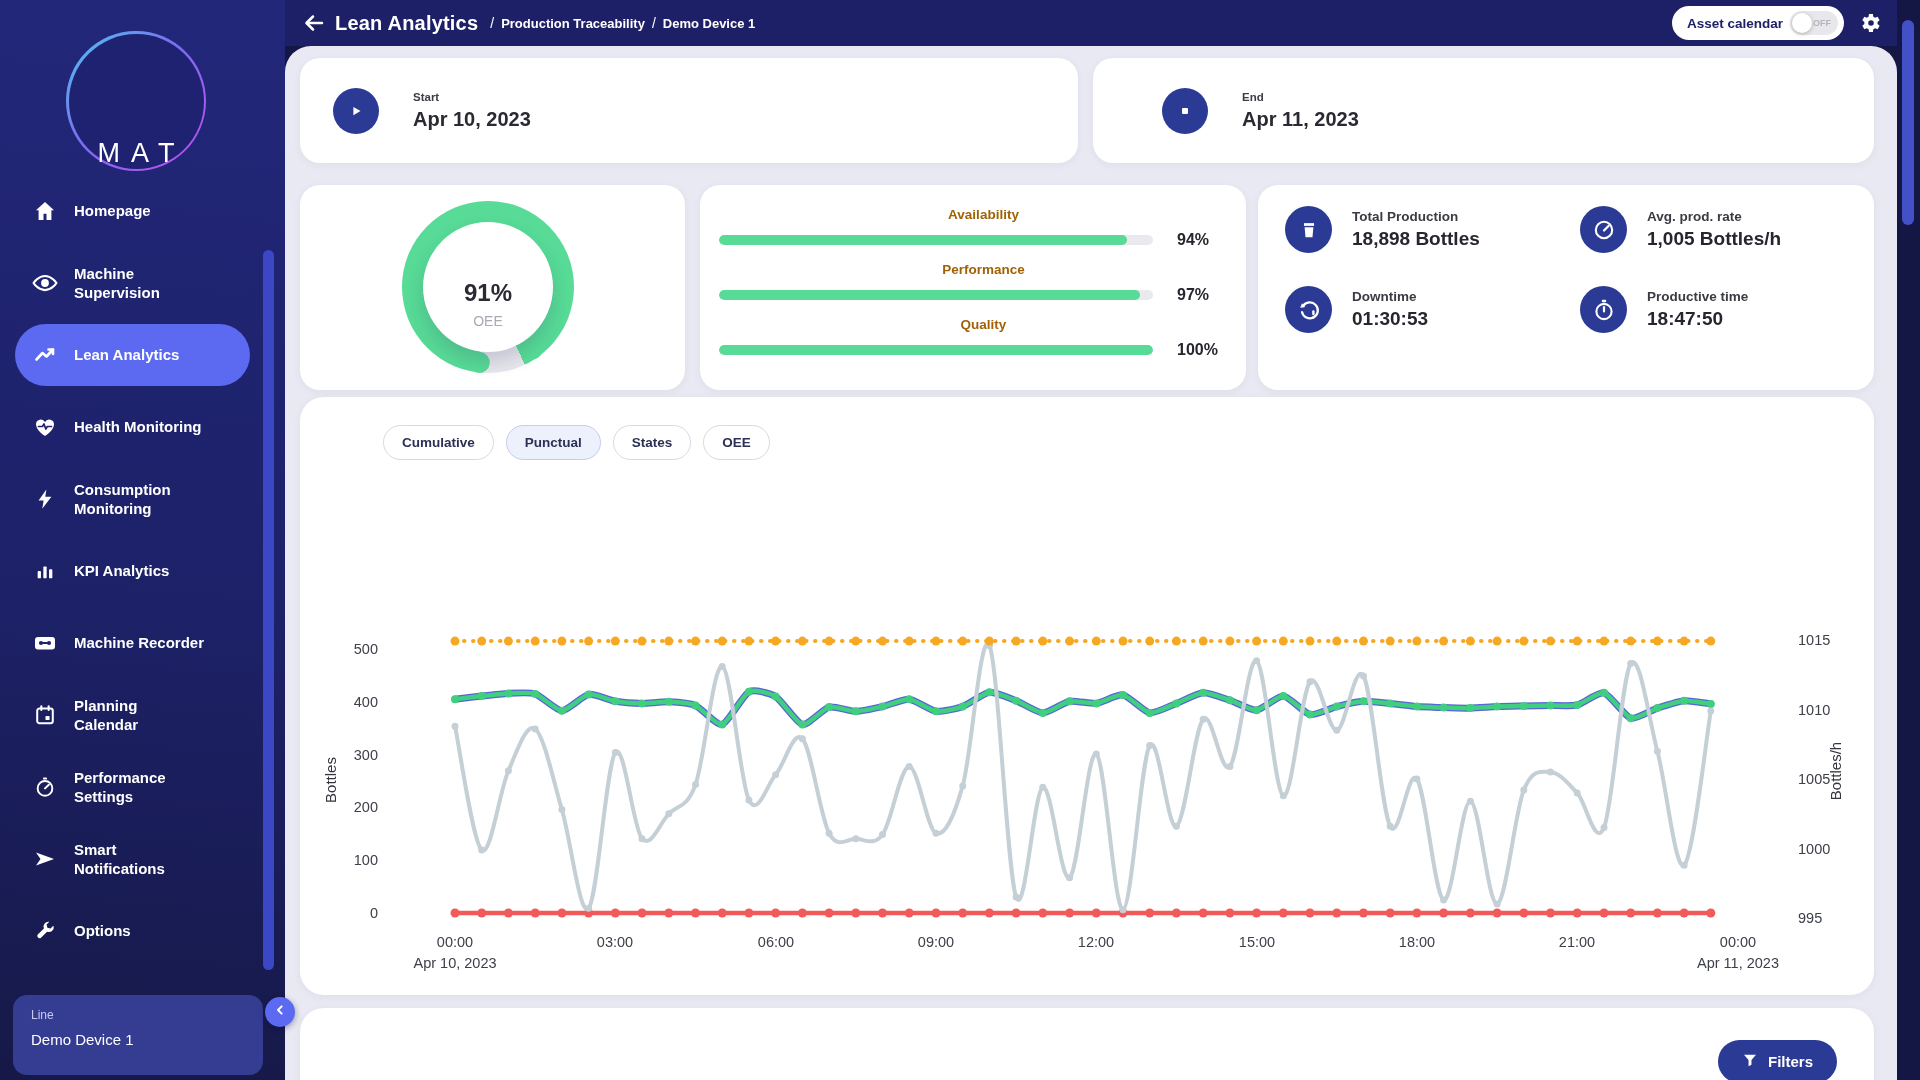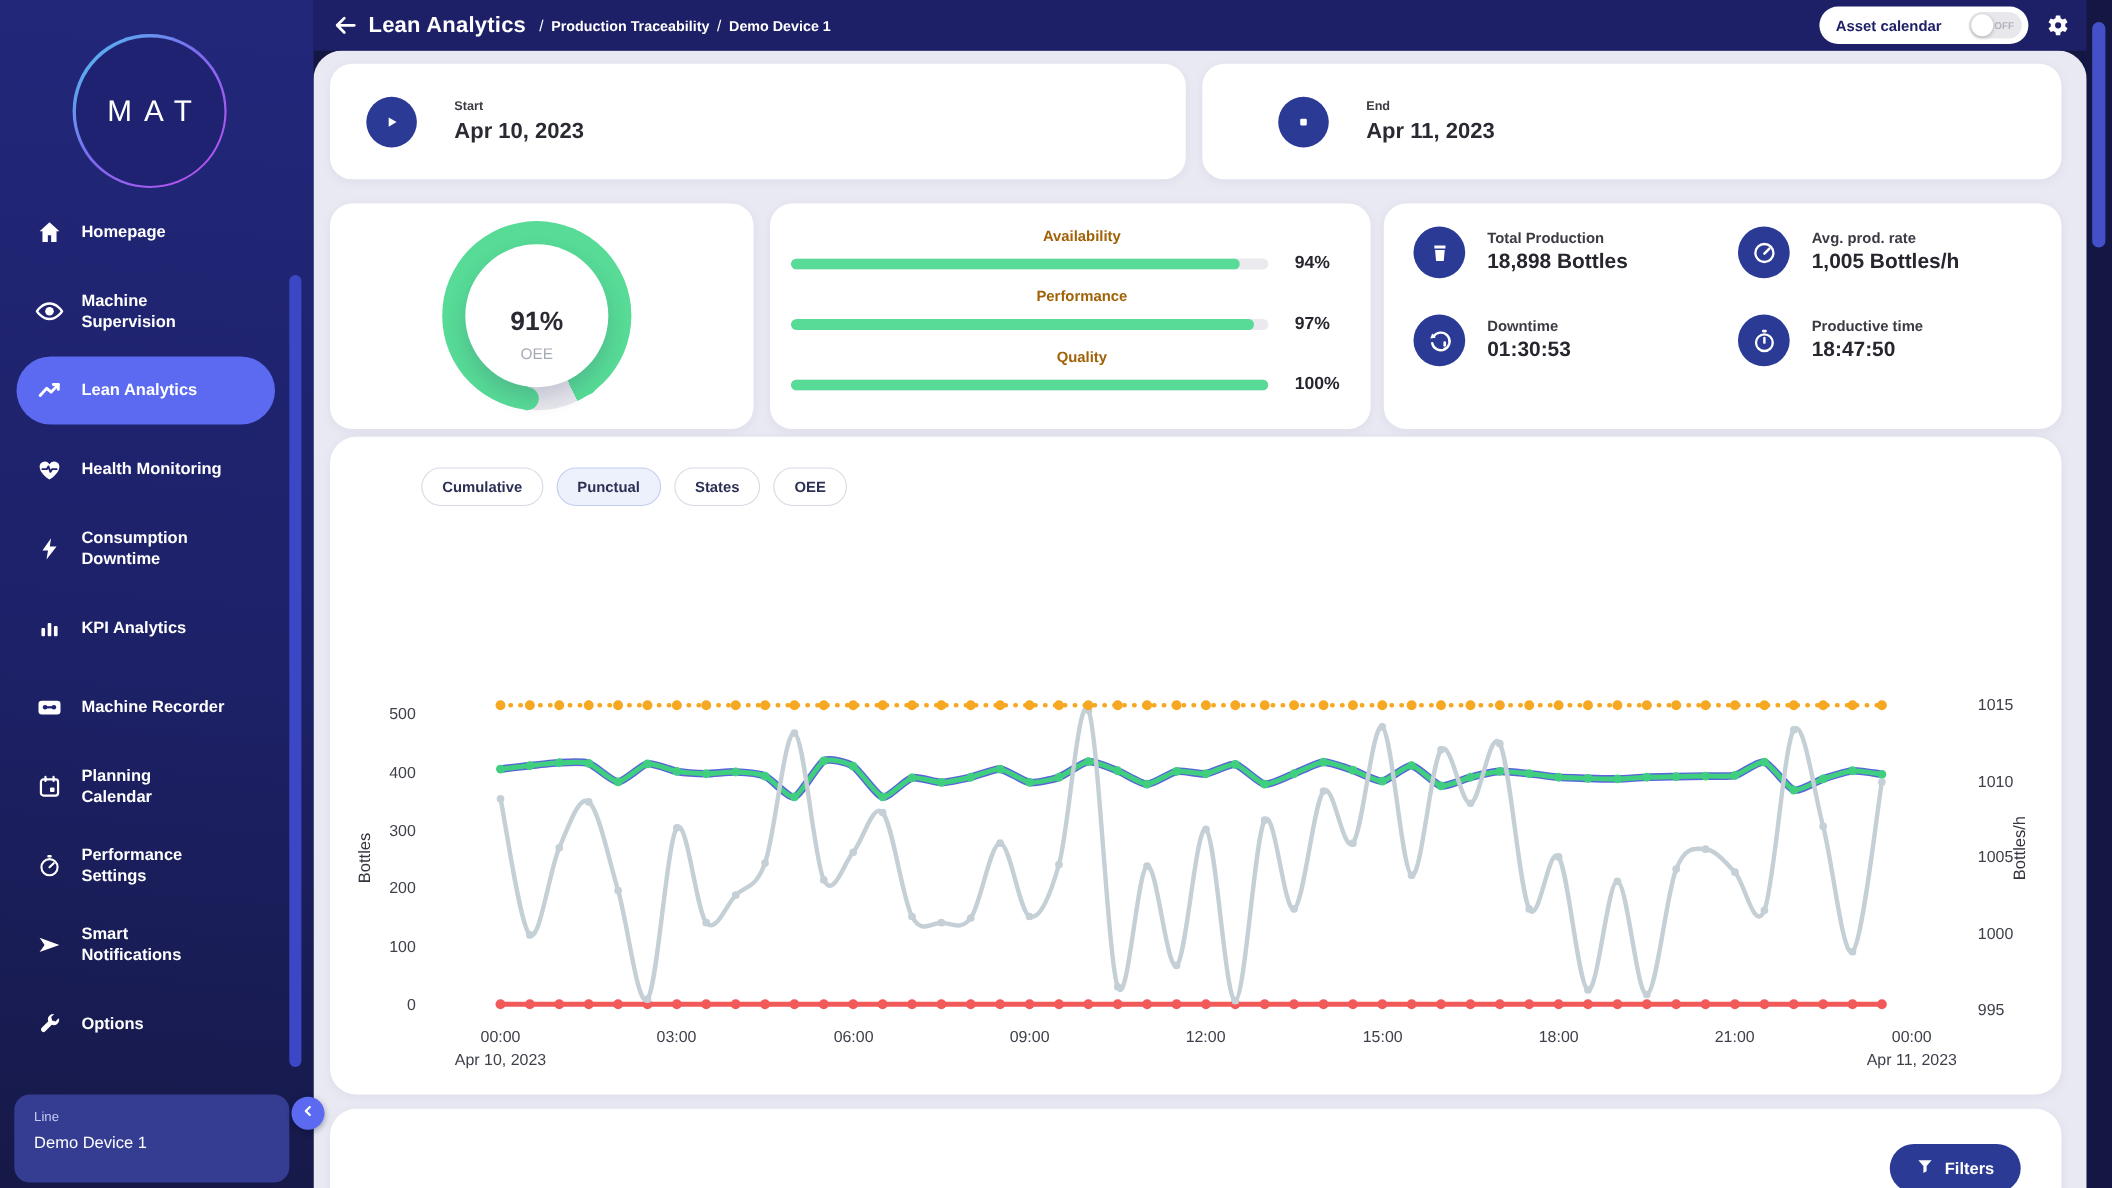--- a/index.html
+++ b/index.html
@@ -6,21 +6,21 @@
   html,body { width:1920px; height:1080px; overflow:hidden; background:#141743;
     font-family:"Liberation Sans", sans-serif; }
   .stage { position:relative; width:1920px; height:1080px; }
 
   
   .sidebar { position:absolute; left:0; top:0; width:285px; height:1080px;
     background:linear-gradient(185deg,#22277a 0%,#1d2168 55%,#161947 100%); z-index:5; }
   .logo-ring { position:absolute; left:66px; top:31px; width:140px; height:140px; border-radius:50%;
     background:linear-gradient(135deg,#4fc7ee 0%,#7a6cf0 45%,#c44df0 100%); padding:2.5px; }
   .logo-inner { width:100%; height:100%; border-radius:50%; background:#1e2270;
-    display:flex; align-items:center; justify-content:center; }
+    display:flex; align-items:flex-end; justify-content:center; }
   .logo-text { color:#fff; font-size:27px; font-weight:400; letter-spacing:11px; margin-right:-11px; }
   .nav { position:absolute; left:0; top:180px; width:285px; }
   .nav-item { height:62px; margin:0 35px 10px 15px; display:flex; align-items:center;
     padding-left:17px; border-radius:31px; cursor:pointer; }
   .nav-item.active { background:#5b6af0; }
   .nav-icon { width:26px; height:26px; flex:0 0 26px; margin-right:16px;
     display:flex; align-items:center; justify-content:center; }
   .nav-label { color:#fff; font-size:15px; font-weight:700; line-height:1.3; white-space:pre-line; }
   .side-scroll { position:absolute; left:263px; top:250px; width:11px; height:720px;
     background:#3b47c4; border-radius:6px; }
@@ -35,21 +35,21 @@
   
   .topbar { position:absolute; left:285px; top:0; width:1612px; height:46px;
     background:#1d2066; display:flex; align-items:center; padding:0 14px 0 16px; z-index:2; }
   .back-btn { width:26px; height:26px; display:flex; align-items:center; justify-content:center; cursor:pointer; }
   .page-title { color:#fff; font-size:20px; font-weight:800; margin-left:8px; letter-spacing:.2px; }
   .crumbs { display:flex; align-items:center; gap:7px; margin-left:12px; color:#fff;
     font-size:13px; font-weight:700; }
   .crumb-sep { font-weight:400; font-size:14px; }
   .topbar-right { margin-left:auto; display:flex; align-items:center; gap:15px; }
   .asset-pill { background:#fff; border-radius:17px; height:34px; display:flex; align-items:center;
-    gap:25px; padding:0 6px 0 15px; cursor:pointer; }
+    gap:7px; padding:0 6px 0 15px; cursor:pointer; }
   .asset-label { color:#1e2166; font-size:13.5px; font-weight:700; }
   .toggle { position:relative; width:48px; height:24px; border-radius:12px; background:#e8e8ec; }
   .toggle-knob { position:absolute; left:2px; top:2px; width:20px; height:20px; border-radius:50%;
     background:#fff; box-shadow:0 1px 4px rgba(0,0,0,.25); }
   .toggle-state { position:absolute; right:7px; top:7px; font-size:9px; font-weight:700; color:#b2b5bf; }
   .gear { width:24px; height:24px; cursor:pointer; }
 
   
   .main { position:absolute; left:285px; top:46px; width:1612px; height:1034px;
     background:#e9e9f3; border-radius:26px 26px 0 0; z-index:1; }
@@ -173,21 +173,21 @@
         </span>
         <span class="nav-label">Health Monitoring</span>
       </div>
       <div class="nav-item">
         <span class="nav-icon">
           <svg width="22" height="22" viewBox="0 0 24 24">
               <polygon points="13.5 1.5 5 13.5 10.5 13.5 9 22.5 19 9.5 12.3 9.5" fill="#fff"></polygon>
             </svg>
         </span>
         <span class="nav-label">Consumption
-Downtime</span>
+Monitoring</span>
       </div>
       <div class="nav-item">
         <span class="nav-icon">
           <svg width="22" height="22" viewBox="0 0 24 24">
               <rect x="4" y="12" width="3.6" height="8" rx="1" fill="#fff"></rect>
               <rect x="10.2" y="7" width="3.6" height="13" rx="1" fill="#fff"></rect>
               <rect x="16.4" y="10" width="3.6" height="10" rx="1" fill="#fff"></rect>
             </svg>
         </span>
         <span class="nav-label">KPI Analytics</span>

